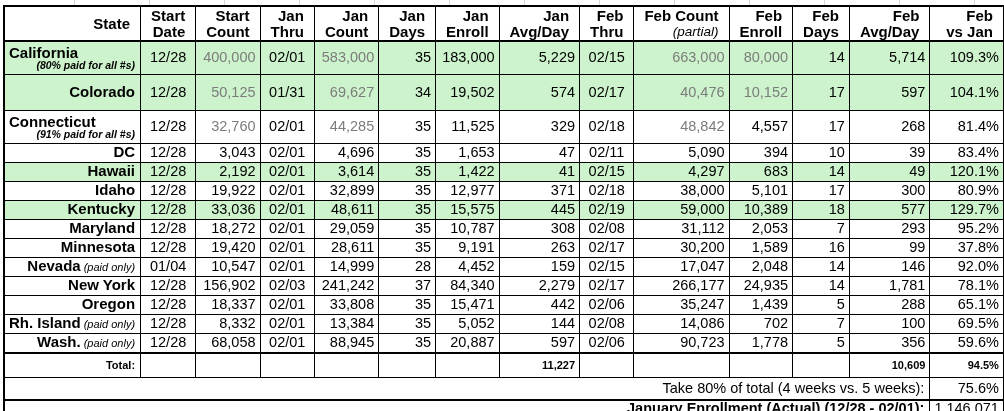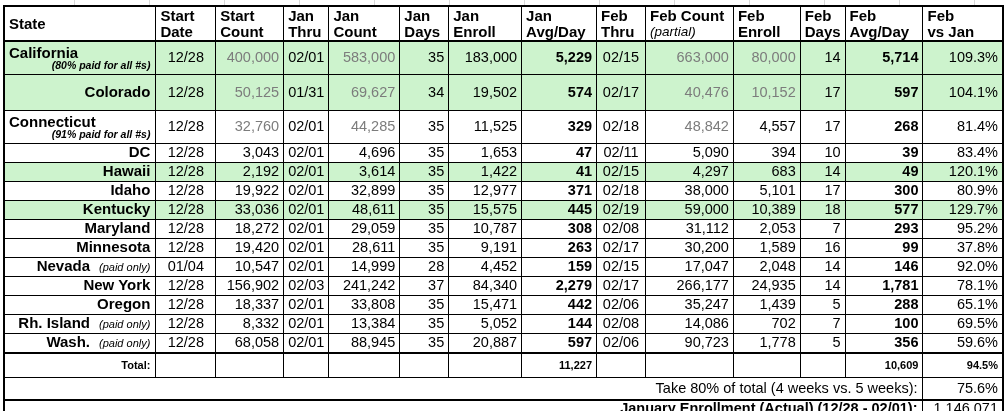--- a/index.html
+++ b/index.html
@@ -23,36 +23,36 @@
     border:2px solid var(--bordercol);
   }
   .grid th,.grid td{
     border:1px solid var(--bordercol);
     overflow:hidden;white-space:nowrap;
     padding:0 4px;font-size:14.5px;line-height:17px;
     vertical-align:middle;background:#fff;
   }
   .grid thead th{
     font-weight:bold;font-size:15px;line-height:16px;height:33px;
-    text-align:left;padding:0 4px;border-bottom-width:2px;
+    text-align:right;padding:0 10px;border-bottom-width:2px;
   }
   .h-it{font-style:italic;font-weight:normal;font-size:13.5px;}
   tr.r-tall{height:33px;}
   tr.r-co{height:36px;}
   tr.r-norm{height:19px;}
   tr.green td{background:var(--green);}
   .ctr{text-align:center;}
   .num{text-align:right;}
-  .b{font-weight:bold;}
+  .b{font-weight:normal;}
   .muted{color:var(--muted);}
   .sep{border-right:2px solid var(--bordercol);}
   td.state-cell{text-align:right;padding-right:5px;}
   .sname{font-weight:bold;font-size:15px;line-height:15px;text-align:left;}
   .snote{font-style:italic;font-weight:bold;font-size:10.5px;line-height:11px;text-align:right;}
-  .snote-in{font-style:italic;font-weight:normal;font-size:11px;margin-left:9px;}
+  .snote-in{font-style:italic;font-weight:normal;font-size:11px;margin-left:3px;}
   tr.total td{border-top:2px solid var(--bordercol);height:23px;font-weight:bold;font-size:11px;text-align:right;}
   tr.take80 td{border-bottom:2px solid var(--bordercol);height:21px;}
   tr.sumrow td{height:15px;line-height:15px;}
   td.sum-label{text-align:right;padding-right:5px;font-size:14.5px;}
   .lb{font-weight:bold;font-size:15px;}
   tr.yellow td{background:var(--yellow);}
 </style>
 </head>
 <body>
 

